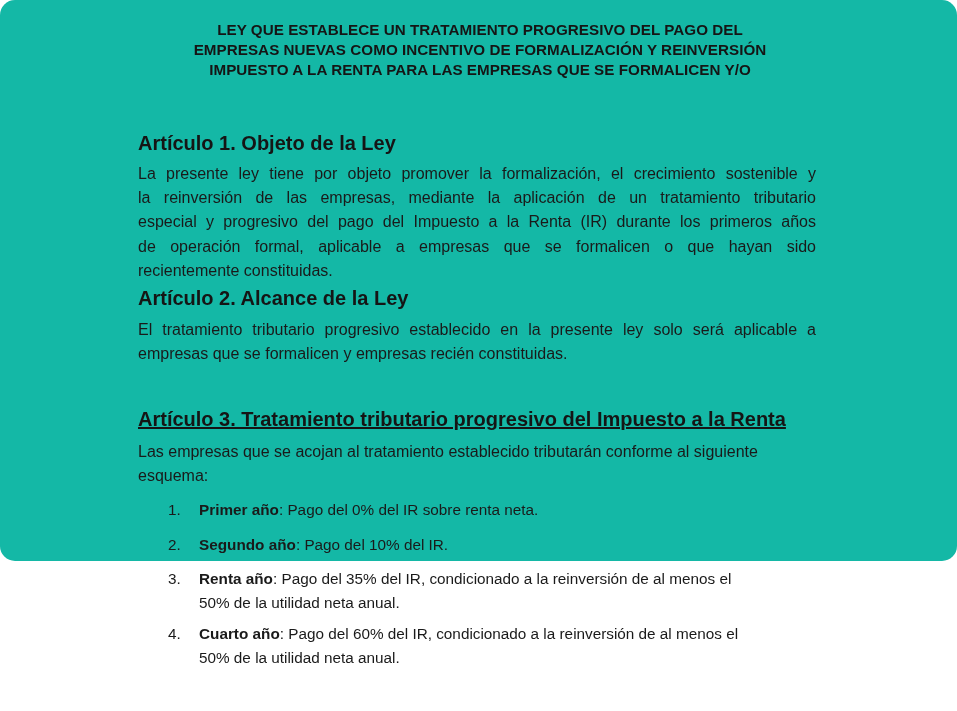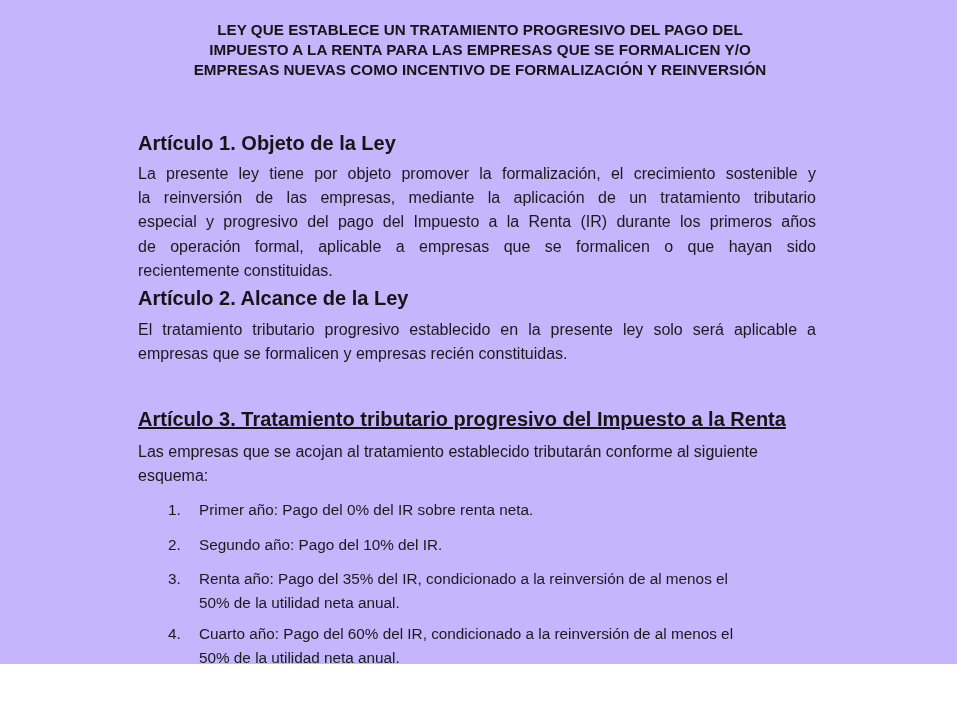--- a/index.html
+++ b/index.html
@@ -13,22 +13,23 @@
       overflow: hidden;
       position: relative;
       font-family: "Liberation Sans", sans-serif;
       color: #1a1a1a;
     }
     .page {
       position: absolute;
       left: 0;
       top: 0;
       width: 957px;
-      height: 664px;
-      background: #c4b5fd;
+      height: 561px;
+      background: #14b8a6;
+      border-radius: 15px;
     }
     .title {
       position: absolute;
       left: 140px;
       top: 20px;
       width: 680px;
       text-align: center;
       font-weight: bold;
       font-size: 15.2px;
       line-height: 20px;
@@ -87,33 +88,33 @@
       position: absolute;
       left: 31px;
       top: 0;
       width: 620px;
     }
     .list-item .content .line {
       display: block;
       white-space: nowrap;
     }
     .list-item .term {
-      font-weight: normal;
+      font-weight: bold;
       margin-top: 32px;
     }
   </style>
 </head>
 <body>
 
 <div class="page">
 
   <div class="title">
     <div>LEY QUE ESTABLECE UN TRATAMIENTO PROGRESIVO DEL PAGO DEL</div>
+    <div>EMPRESAS NUEVAS COMO INCENTIVO DE FORMALIZACIÓN Y REINVERSIÓN</div>
     <div>IMPUESTO A LA RENTA PARA LAS EMPRESAS QUE SE FORMALICEN Y/O</div>
-    <div>EMPRESAS NUEVAS COMO INCENTIVO DE FORMALIZACIÓN Y REINVERSIÓN</div>
   </div>
 
   <div class="article-heading" style="top:133px;">Artículo 1. Objeto de la Ley</div>
   <div class="para" style="top:162px;">
     <span class="line justify">La presente ley tiene por objeto promover la formalización, el crecimiento sostenible y</span>
     <span class="line justify">la reinversión de las empresas, mediante la aplicación de un tratamiento tributario</span>
     <span class="line justify">especial y progresivo del pago del Impuesto a la Renta (IR) durante los primeros años</span>
     <span class="line justify">de operación formal, aplicable a empresas que se formalicen o que hayan sido</span>
     <span class="line">recientemente constituidas.</span>
   </div>

